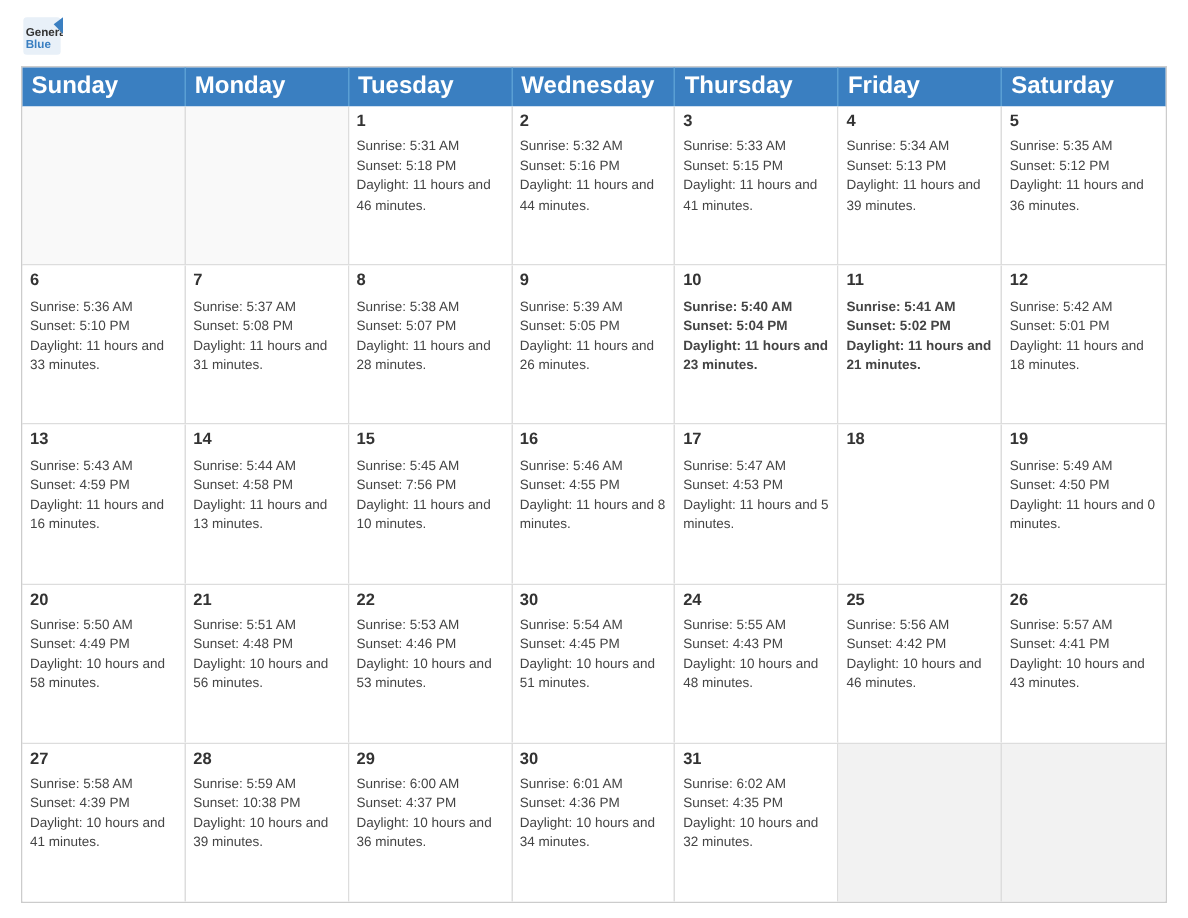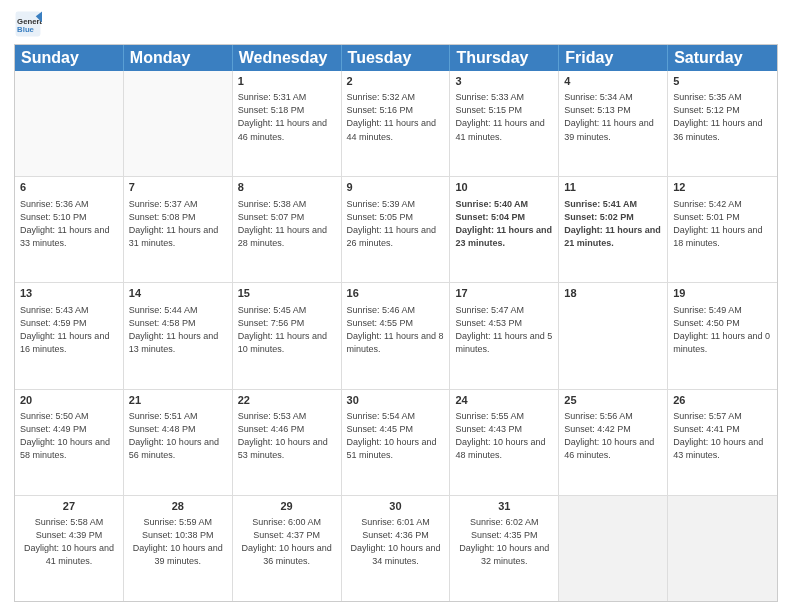--- a/index.html
+++ b/index.html
@@ -78,21 +78,21 @@
       flex: 1;
       display: flex;
       flex-direction: column;
     }
     .cal-row {
       display: grid;
       grid-template-columns: repeat(7, 1fr);
       flex: 1;
       border-bottom: 1px solid #ddd;
     }
-    .cal-row:last-child { border-bottom: none; text-align: center; }
+    .cal-row:last-child { border-bottom: none; }
     .cal-cell {
       border-right: 1px solid #ddd;
       padding: 3px 5px;
       font-size: 9.5px;
       color: #333;
       vertical-align: top;
       line-height: 1.4;
       background: #fff;
     }
     .cal-cell:last-child { border-right: none; }
@@ -133,22 +133,22 @@
     <div class="title-block">
       <div class="month-title"></div>
       <div class="location"></div>
     </div>
   </div>
 
   <div class="calendar">
     <div class="cal-header-row">
     <div class="cal-header-cell">Sunday</div>
         <div class="cal-header-cell">Monday</div>
+        <div class="cal-header-cell">Tuesday</div>
         <div class="cal-header-cell">Wednesday</div>
-        <div class="cal-header-cell">Tuesday</div>
         <div class="cal-header-cell">Thursday</div>
         <div class="cal-header-cell">Friday</div>
         <div class="cal-header-cell">Saturday</div>
       </div>
     <div class="cal-body">
     <div class="cal-row">
           <div class="cal-cell empty"></div>
           <div class="cal-cell empty"></div>
           <div class="cal-cell">
             <span class="day-num">1</span>

